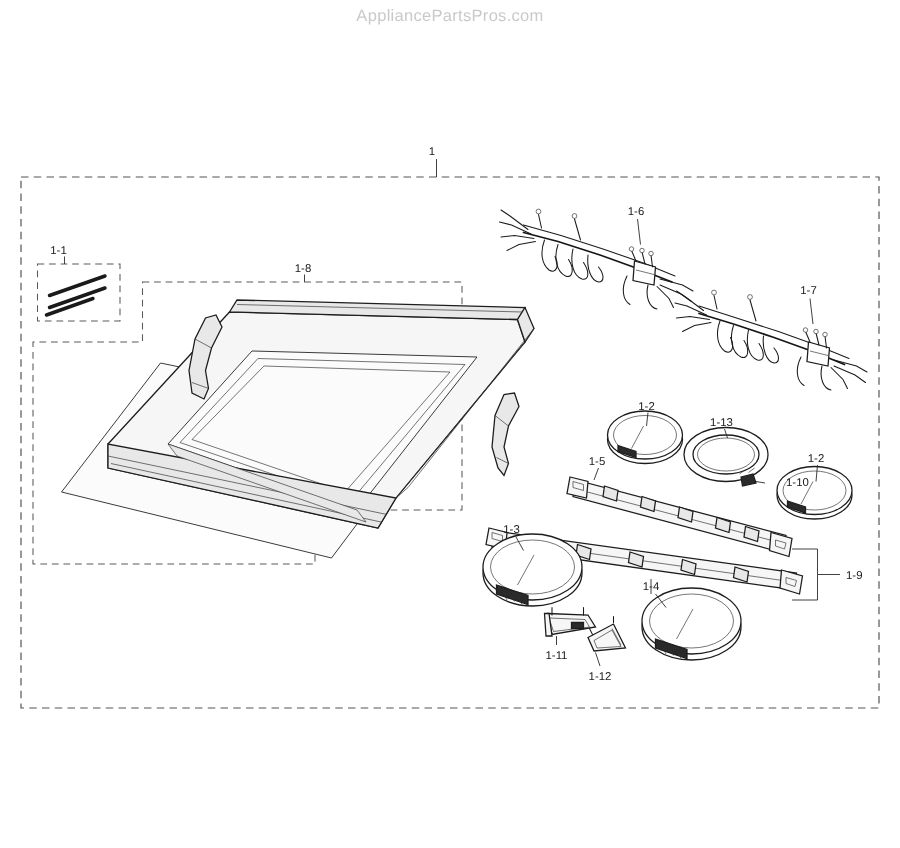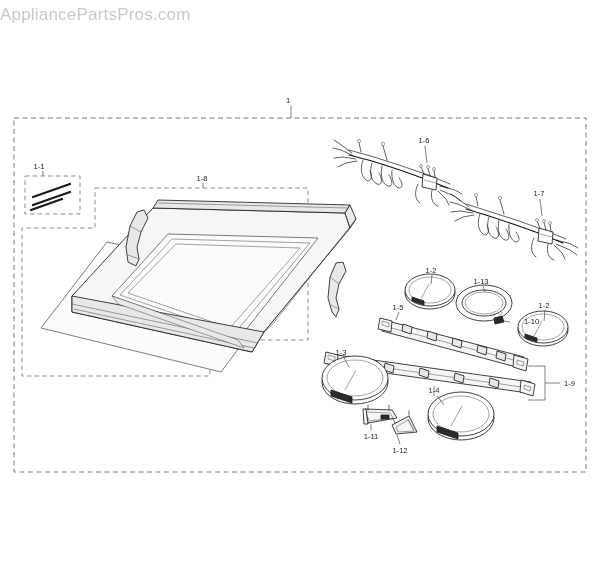--- a/index.html
+++ b/index.html
@@ -19,22 +19,23 @@
     position: absolute;
     left: 0; top: 0;
     width: 600px;
     height: 565px;
   }
   #watermark {
     position: absolute;
     left: 0;
     top: 5px;
     width: 600px;
+    text-align: center;
     font-family: "Liberation Sans", sans-serif;
-    font-size: 17px;
+    font-size: 11px;
     color: #c9c9c9;
     letter-spacing: 0.2px;
     user-select: none;
     pointer-events: none;
   }
   svg#parts-svg {
     position: absolute;
     left: 0; top: 0;
     width: 600px;
     height: 565px;

